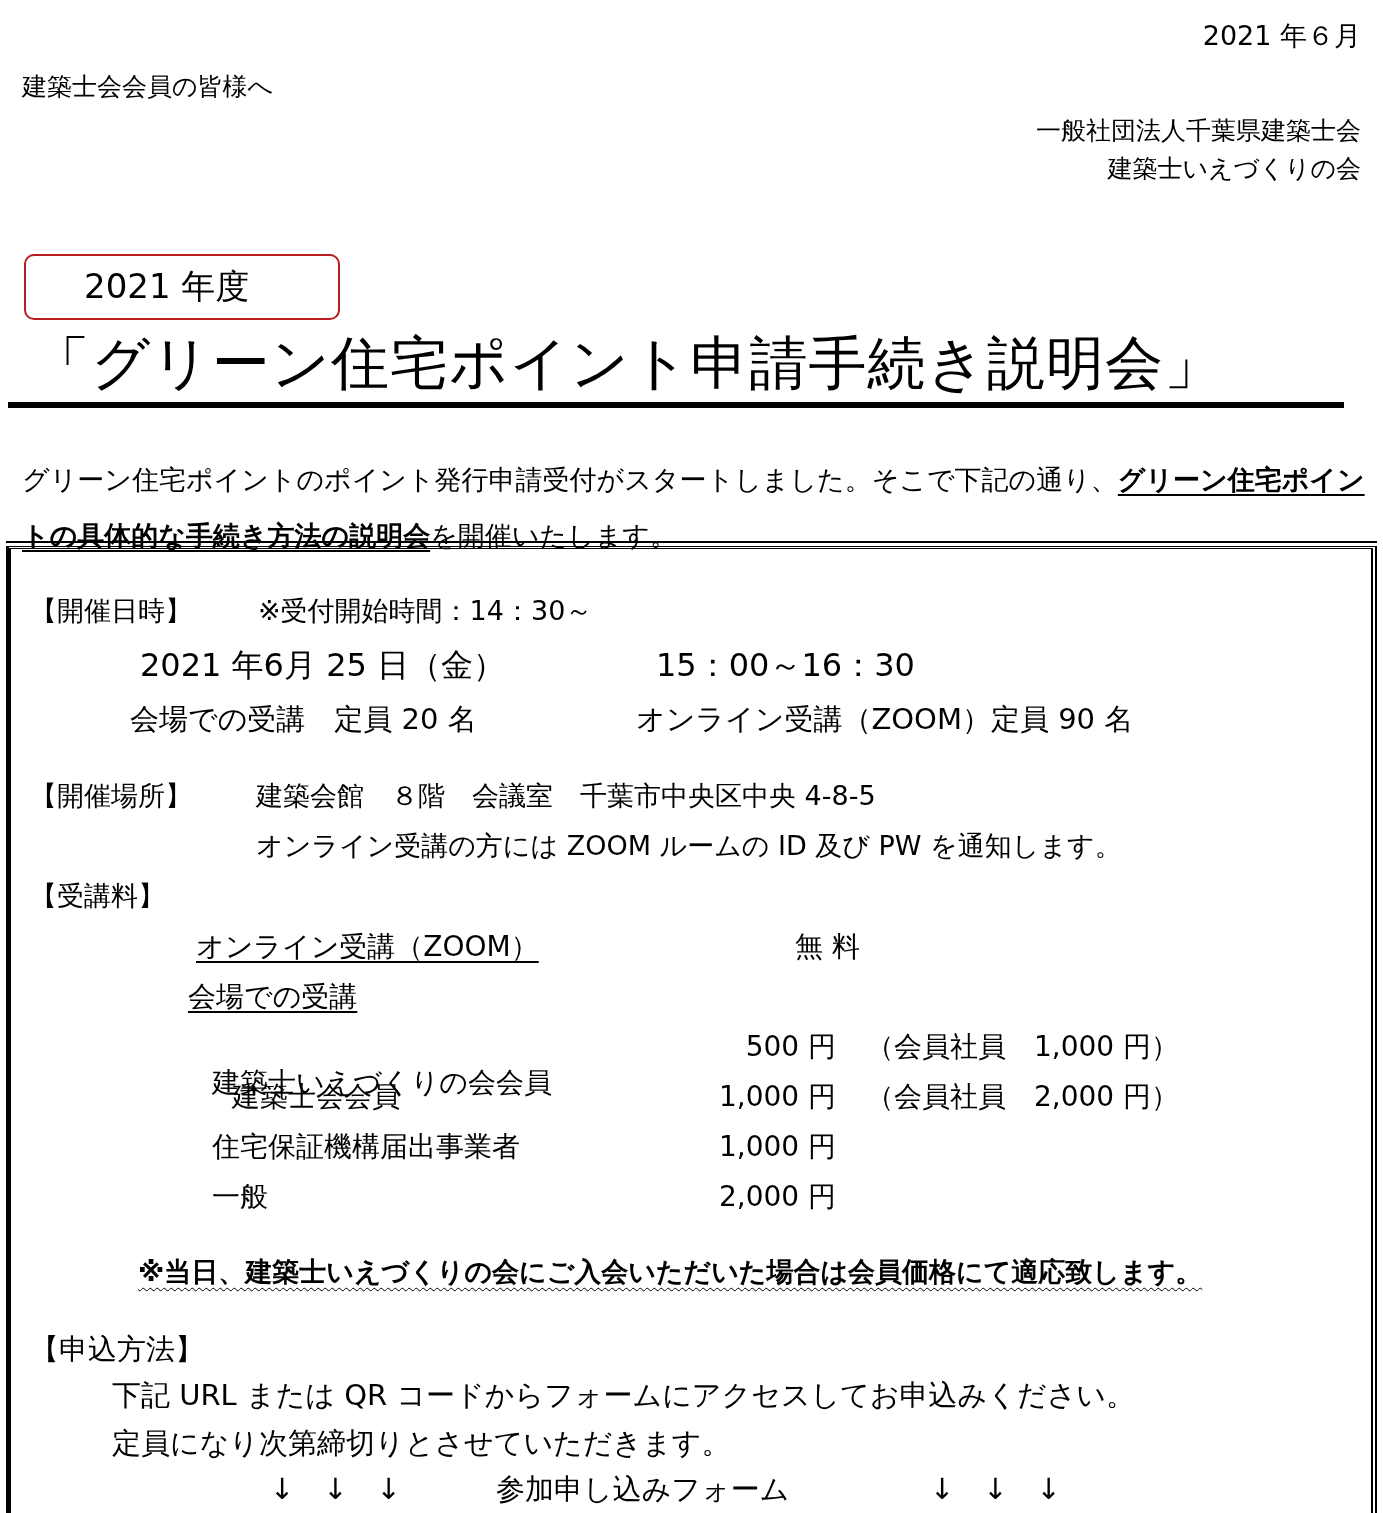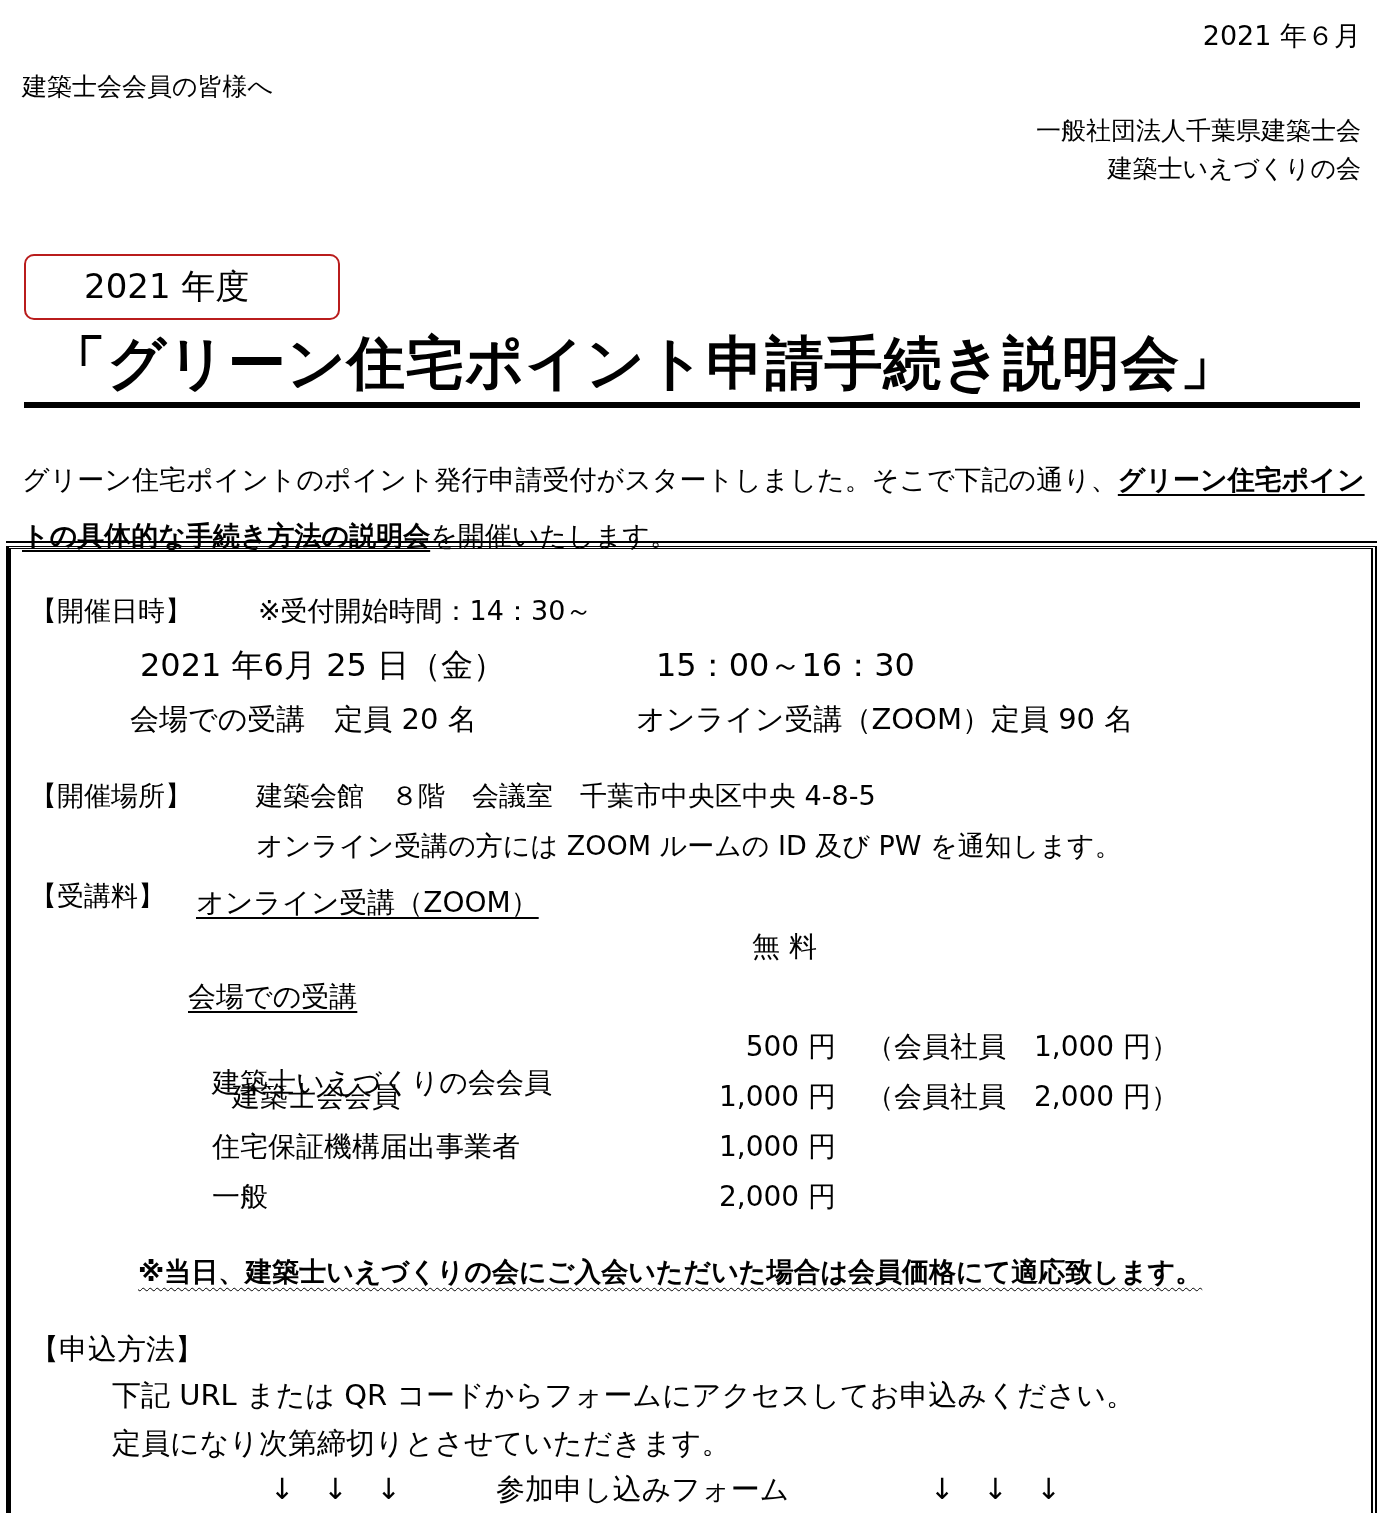--- a/index.html
+++ b/index.html
@@ -12,22 +12,22 @@
   .date { top: 18px; right: 22px; font-size: 27px; }
   .greeting { top: 70px; left: 22px; font-size: 25px; }
   .orgs { top: 112px; right: 22px; text-align: right; font-size: 25px; line-height: 38px; }
   .year-box {
     top: 254px; left: 24px; width: 316px; height: 66px;
     border: 2px solid #b91c1c; border-radius: 10px;
     box-sizing: border-box; font-size: 34px; line-height: 60px;
     padding-left: 58px;
   }
   .title {
-    top: 326px; left: 24px; width: 1336px; height: 82px;
-    font-size: 58px; line-height: 74px; font-weight: bold;
+    top: 326px; left: 8px; width: 1336px; height: 82px;
+    font-size: 58px; line-height: 74px; font-weight: normal;
     letter-spacing: 1px; padding-left: 24px; box-sizing: border-box;
     border-bottom: 6px solid #000;
   }
   .intro { top: 452px; left: 22px; width: 1345px; font-size: 27px; line-height: 56px; white-space: normal; }
   .intro .ul { text-decoration: underline; font-weight: bold; text-underline-offset: 5px; }
   .info-box {
     top: 546px; left: 6px; width: 1371px; height: 1000px;
     box-sizing: border-box;
     border-top: 3px double #000; border-right: 6px double #000;
     border-left: 5px solid #000;
@@ -69,22 +69,22 @@
 <div class="abs t31" style="top:644px;left:140px;">2021 年6月 25 日（金）</div>
 <div class="abs t31" style="top:644px;left:656px;text-align:center;">15：00～16：30</div>
 <div class="abs t29" style="top:700px;left:130px;">会場での受講　定員 20 名</div>
 <div class="abs t29" style="top:700px;left:636px;">オンライン受講（ZOOM）定員 90 名</div>
 
 <div class="abs lbl" style="top:778px;left:30px;">【開催場所】</div>
 <div class="abs t27" style="top:778px;left:256px;">建築会館　８階　会議室　千葉市中央区中央 4-8-5</div>
 <div class="abs t27" style="top:828px;left:256px;">オンライン受講の方には ZOOM ルームの ID 及び PW を通知します。</div>
 
 <div class="abs lbl" style="top:878px;left:30px;">【受講料】</div>
-<div class="abs fee-label ul2" style="top:884px;left:196px;width:408px;">オンライン受講（ZOOM）</div>
-<div class="abs fee-label" style="top:928px;left:752px;">無 料</div>
+<div class="abs fee-label ul2" style="top:928px;left:196px;width:408px;">オンライン受講（ZOOM）</div>
+<div class="abs fee-label" style="top:928px;left:795px;">無 料</div>
 <div class="abs fee-label ul2" style="top:978px;left:188px;">会場での受講</div>
 
 <div class="abs fee-label" style="top:1028px;left:212px;margin-top:36px;">建築士いえづくりの会会員</div>
 <div class="abs fee-label right" style="top:1028px;left:640px;width:196px;">500 円</div>
 <div class="abs fee-label" style="top:1028px;left:866px;">（会員社員　1,000 円）</div>
 
 <div class="abs fee-label" style="top:1078px;left:216px;margin-left:16px;">建築士会会員</div>
 <div class="abs fee-label right" style="top:1078px;left:640px;width:196px;">1,000 円</div>
 <div class="abs fee-label" style="top:1078px;left:866px;">（会員社員　2,000 円）</div>
 

